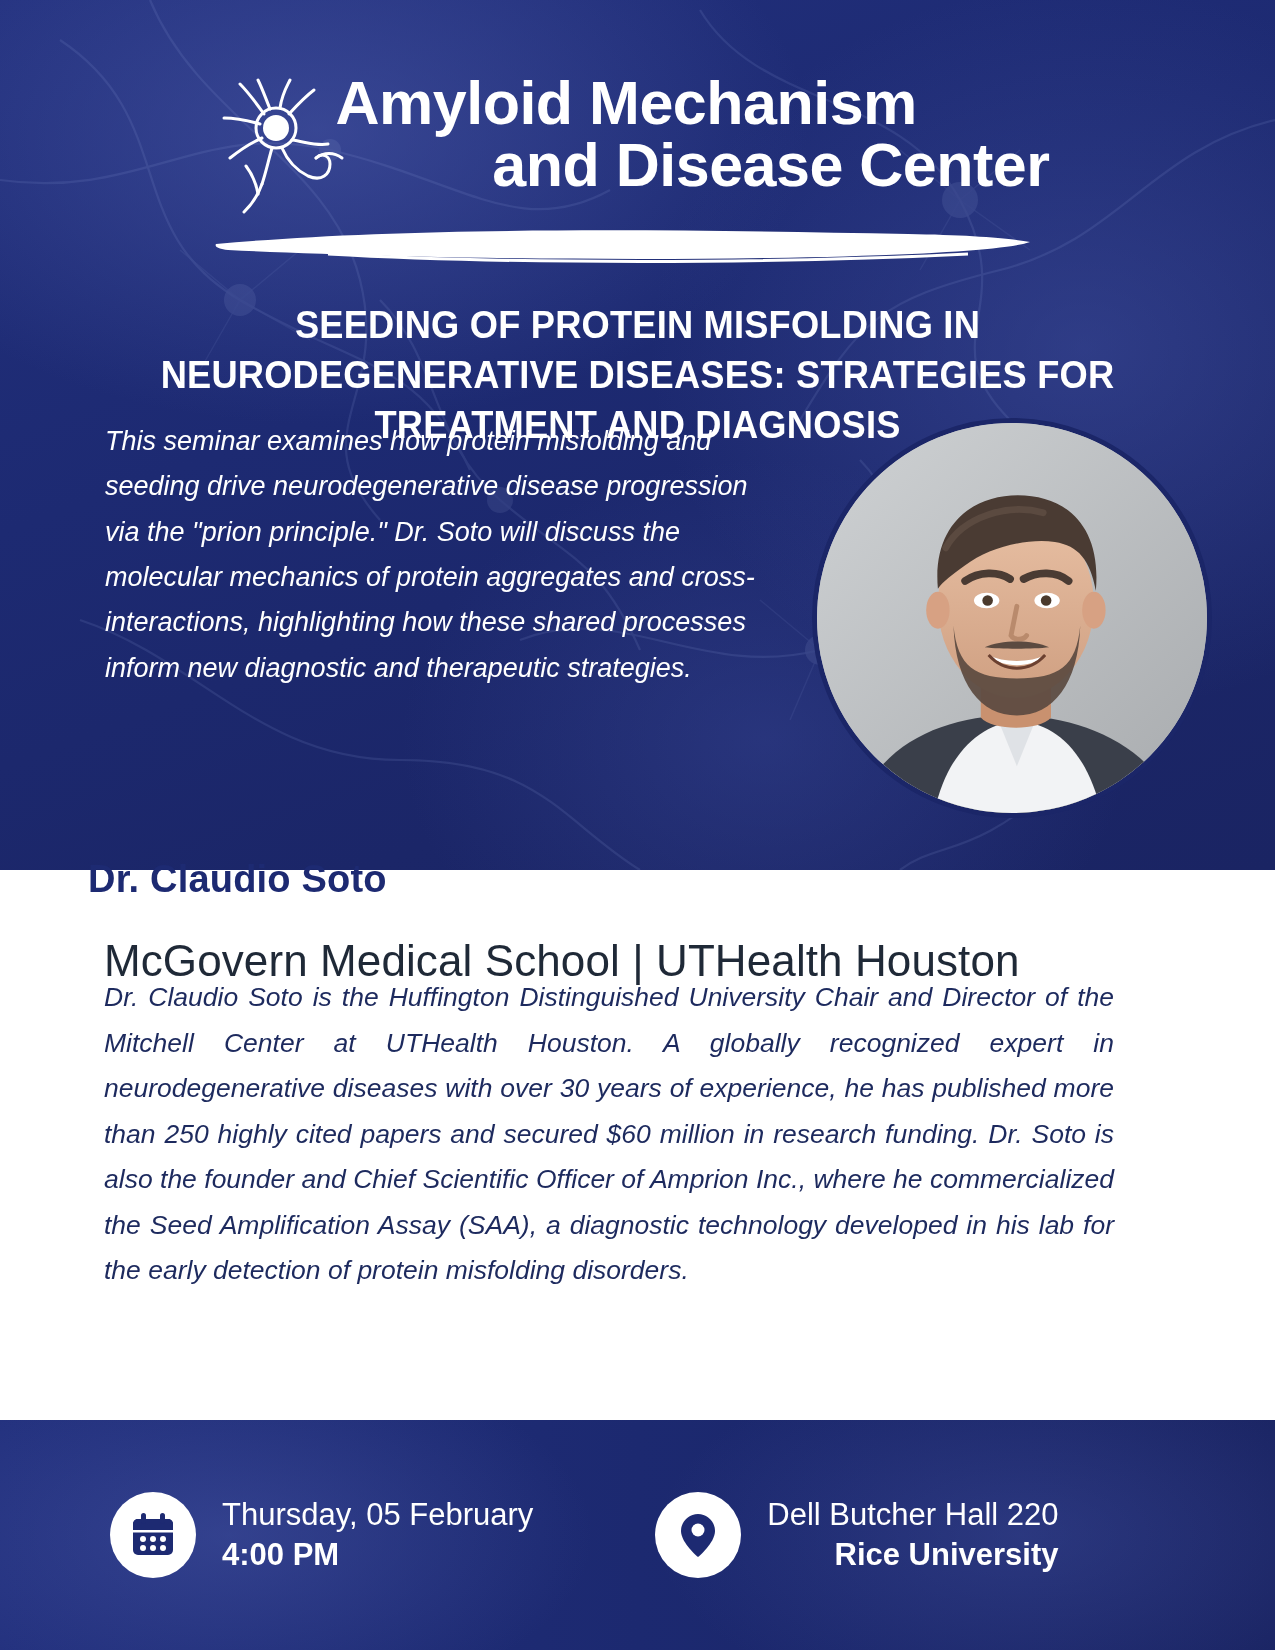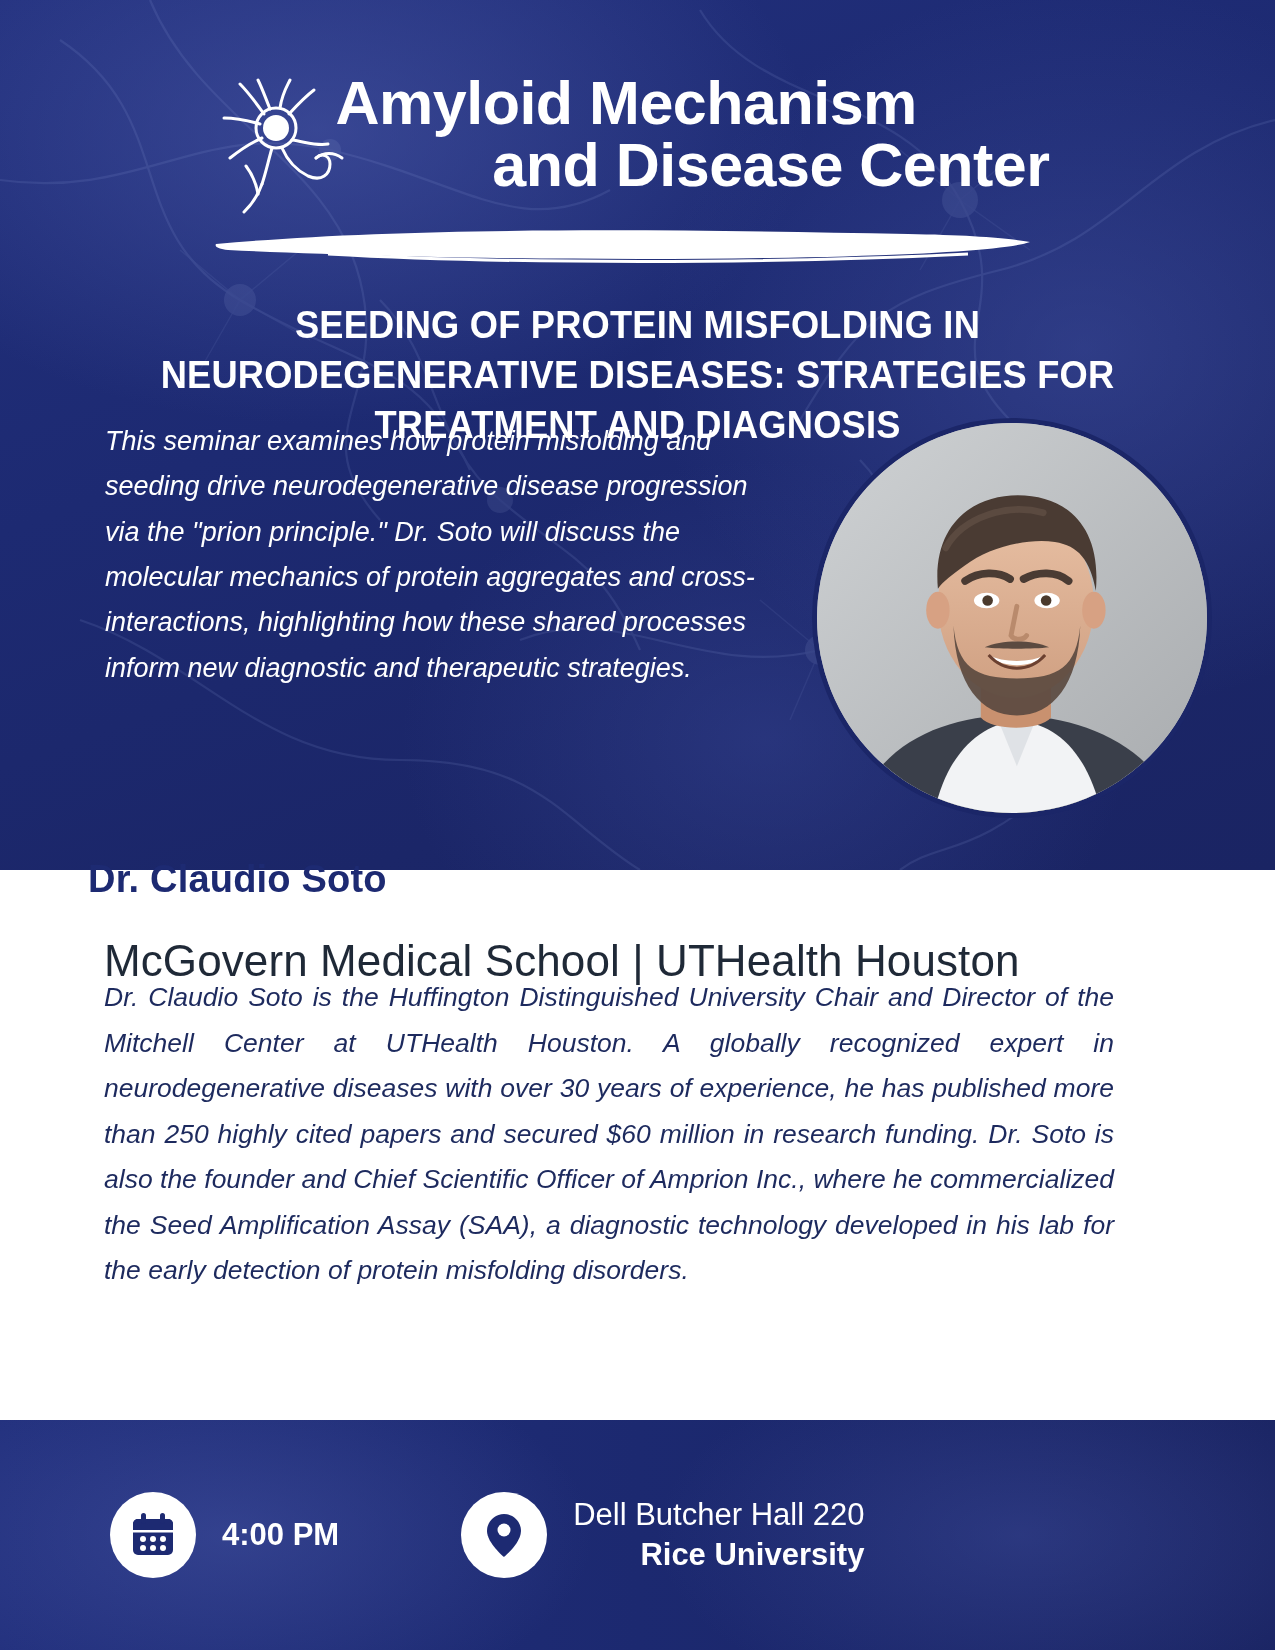--- a/index.html
+++ b/index.html
@@ -341,20 +341,21 @@
             <circle cx="15" cy="29" r="3"></circle>
               <circle cx="25" cy="29" r="3"></circle>
               <circle cx="35" cy="29" r="3"></circle>
             <circle cx="15" cy="38" r="3"></circle>
               <circle cx="25" cy="38" r="3"></circle>
               <circle cx="35" cy="38" r="3"></circle>
           </g>
         </svg>
       </div>
       <div class="f-text">
+        <div class="f-line1">Thursday, 05 February</div>
         <div class="f-line2">4:00 PM</div>
       </div>
     </div>
 
     <div class="footer-item footer-right">
       <div class="f-icon">
         <svg width="50" height="50" viewBox="0 0 50 50">
           <path d="M25 4 C 15.6 4, 8 11.6, 8 21 C 8 33, 25 47, 25 47 C 25 47, 42 33, 42 21 C 42 11.6, 34.4 4, 25 4 Z" fill="#1d2a72"></path>
           <circle cx="25" cy="20" r="6.5" fill="#ffffff"></circle>
         </svg>

